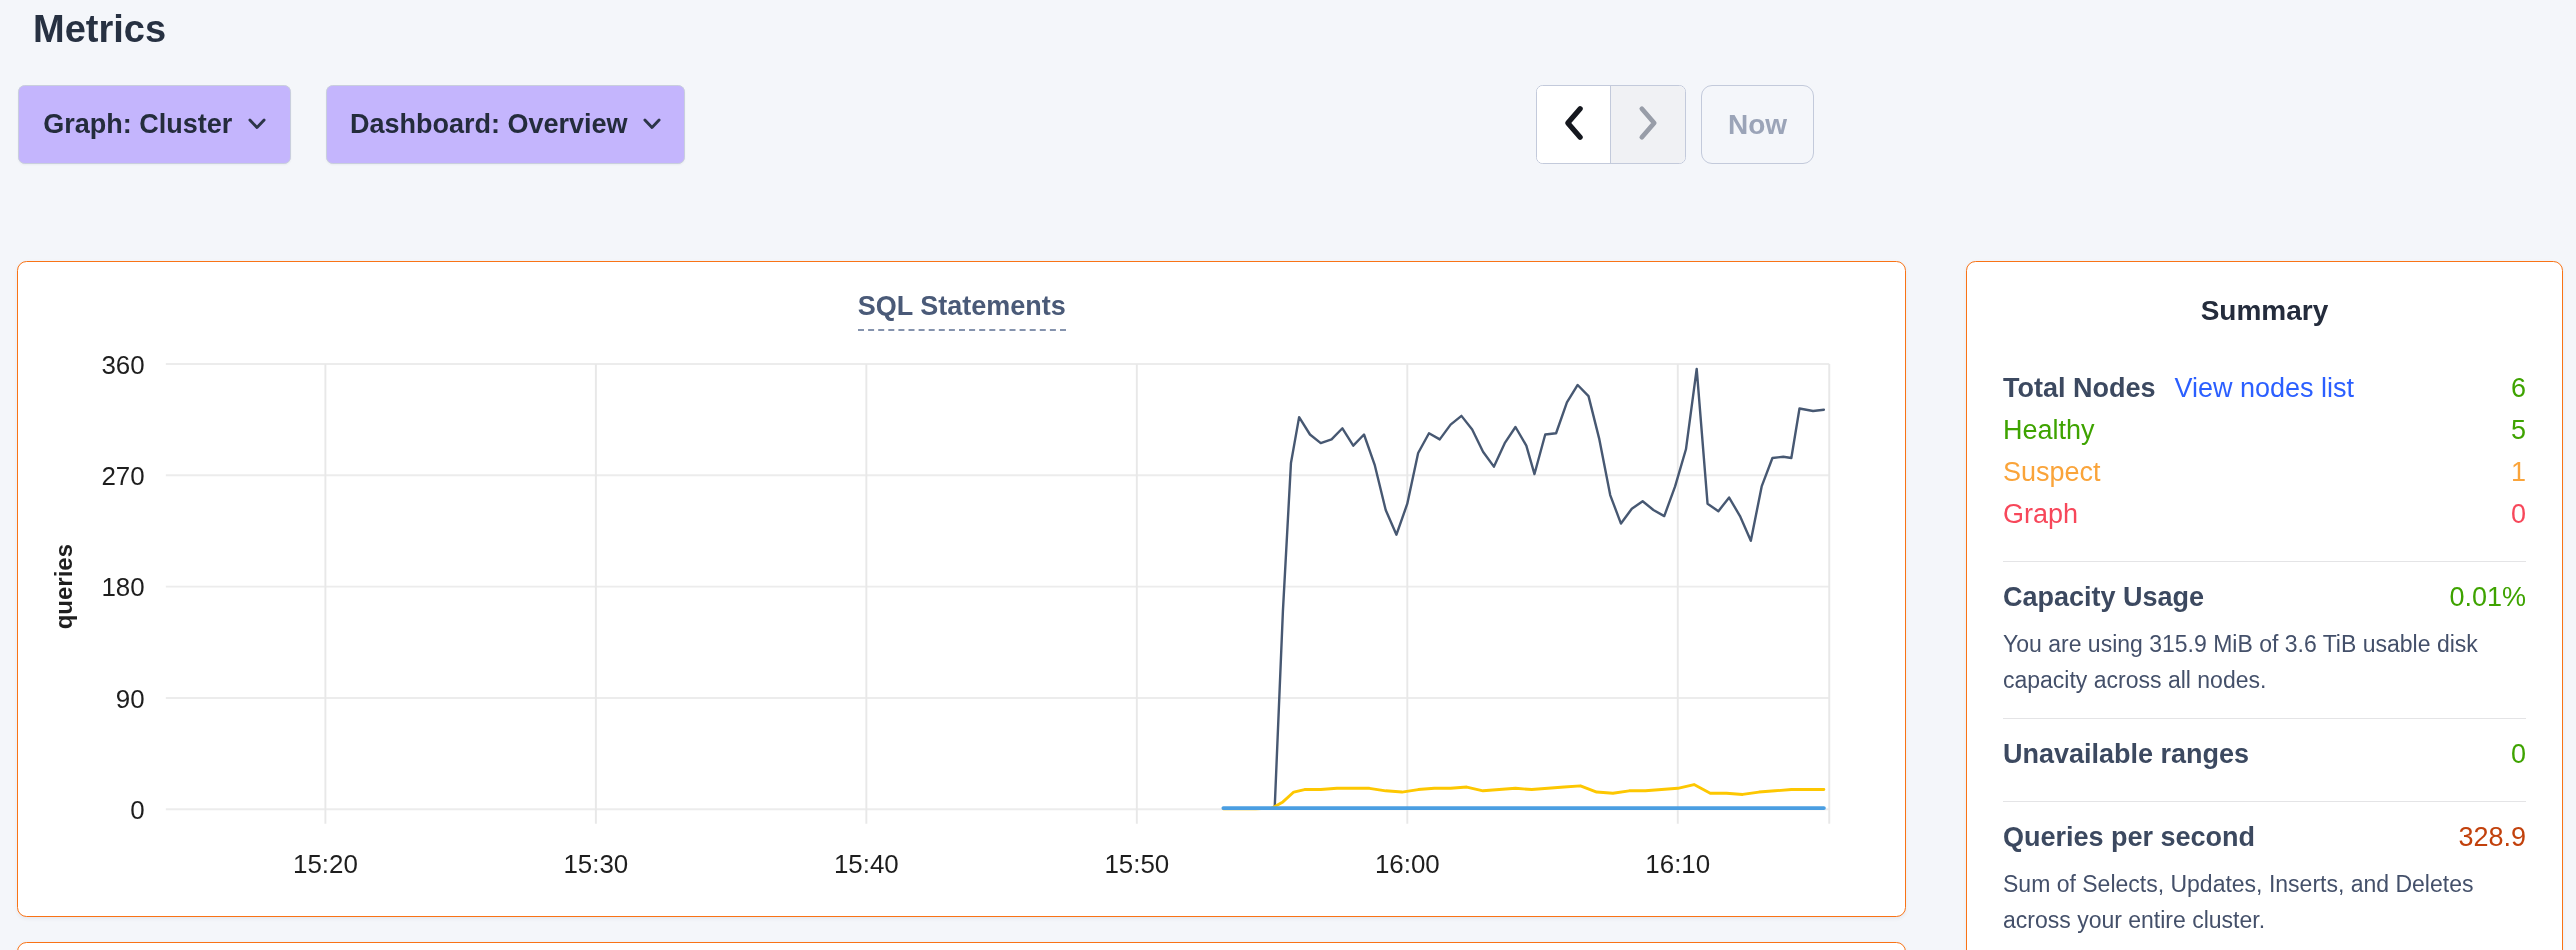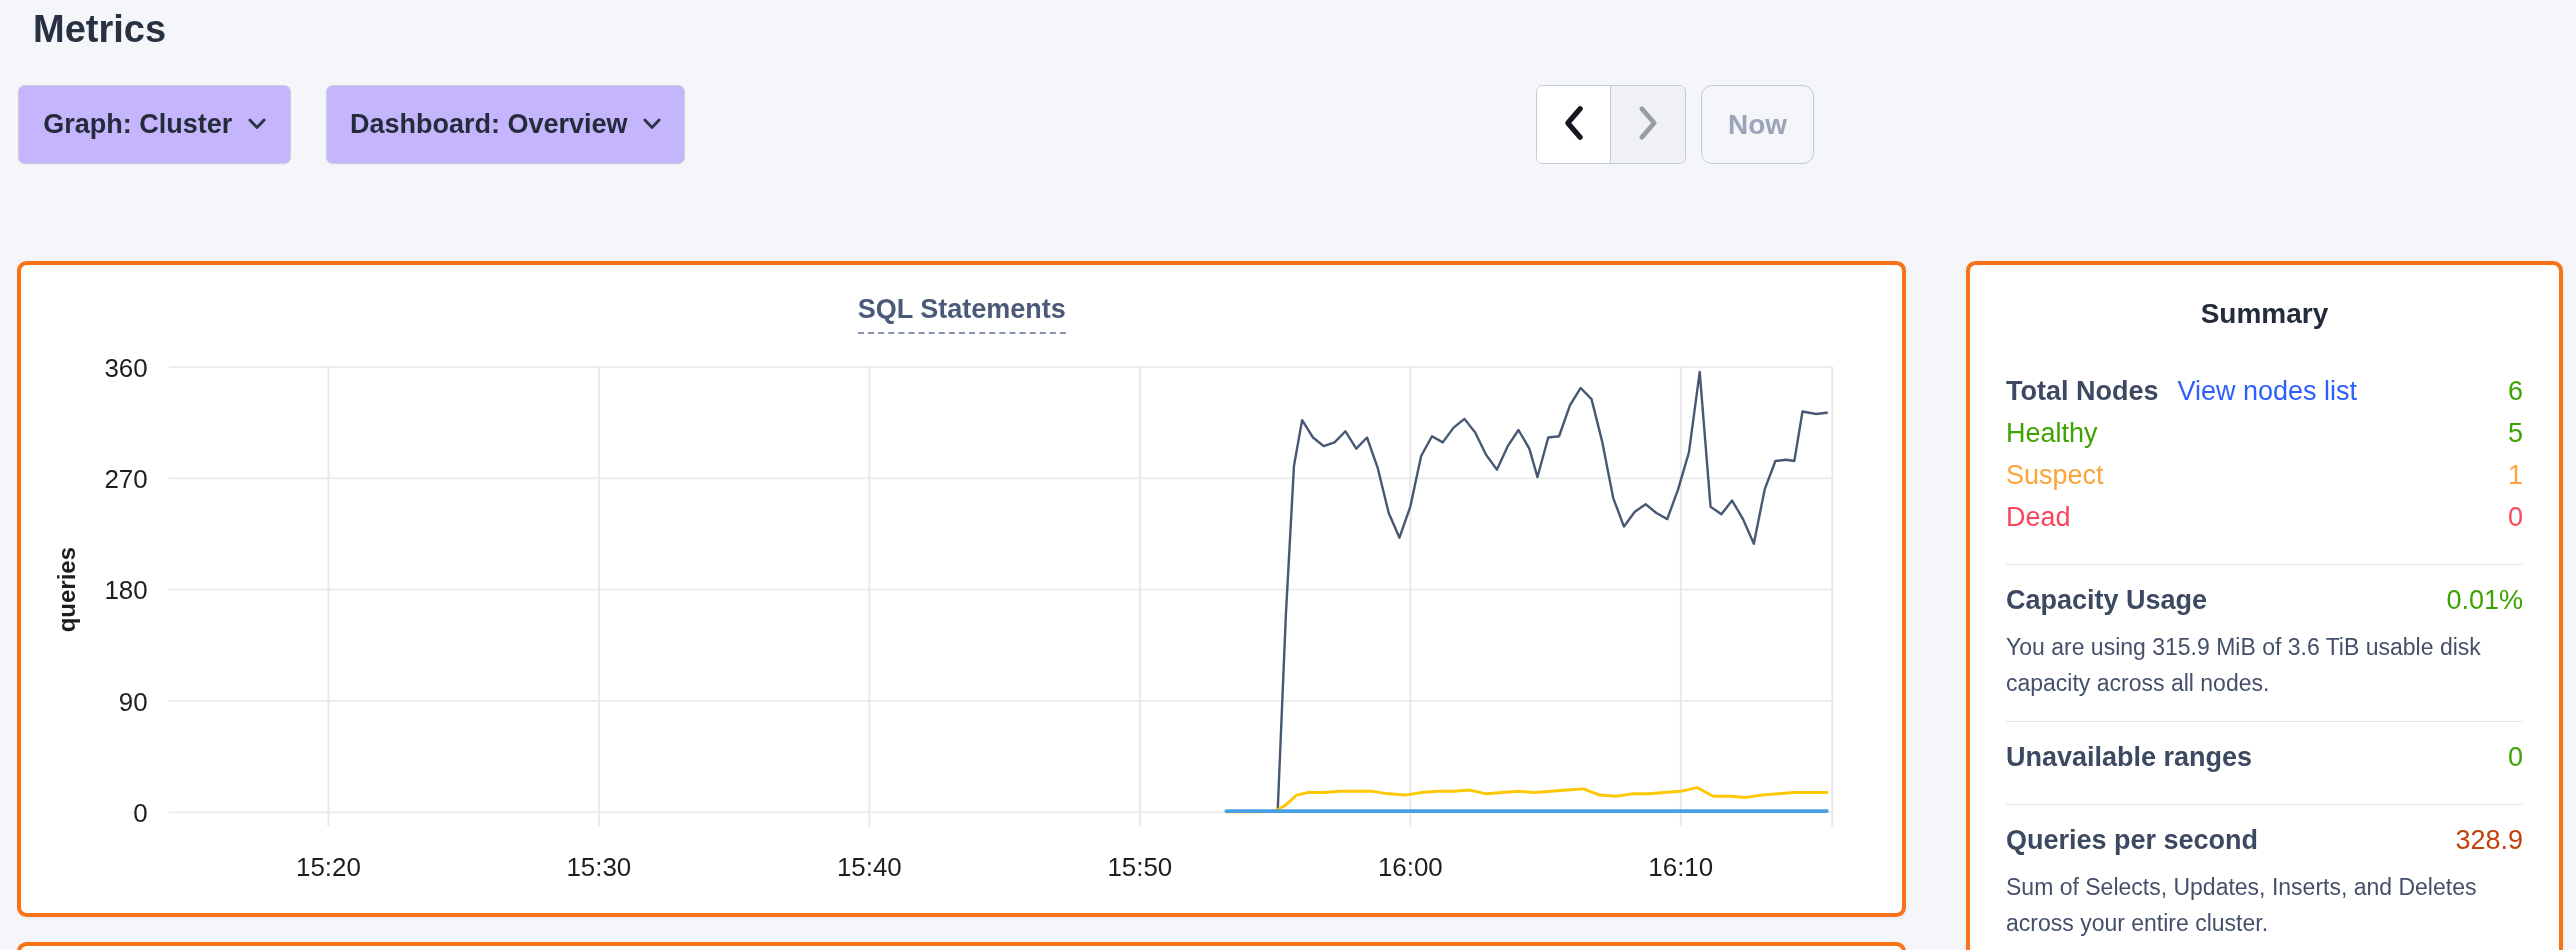--- a/index.html
+++ b/index.html
@@ -43,21 +43,21 @@
   .arrow-prev { background: #ffffff; border-right: 1px solid #c3cadb; }
   .arrow-next { background: #f0f1f4; }
   .now-btn {
     position: absolute; left: 1701px; top: 0; width: 113px; height: 79px;
     border: 1px solid #c3cadb; border-radius: 11px; background: transparent;
     font-family: inherit; font-size: 28px; font-weight: 700; color: #9ba4b8; cursor: default;
   }
   
   .card {
     position: absolute; background: #ffffff;
-    border: 4px solid #f97316; border-radius: 9.6px;
+    border: 1px solid #f97316; border-radius: 9.6px;
     box-shadow: 0 1.9px 3.8px rgba(40,50,80,.06);
   }
   .chart-card   { left: 17.3px;   top: 261px; width: 1889px; height: 656px; }
   .summary-card { left: 1966px; top: 261px; width: 597px;  height: 715px; }
   .next-card    { left: 17.3px;   top: 942px; width: 1889px; height: 48px; border-radius: 9.6px 9.6px 0 0; }
   
   .chart-title-wrap { position: absolute; left: 0; top: 29px; width: 100%; text-align: center; z-index: 2; }
   .chart-title {
     display: inline-block; font-size: 27px; font-weight: 700; color: #4a5a78;
     border-bottom: 2.9px dashed #8593ad; padding-bottom: 6.7px; cursor: help;
@@ -160,21 +160,21 @@
       </div>
       <div class="srow">
         <span class="lbl" style="color: rgb(62, 163, 0);">Healthy</span>
         <span class="val" style="color: rgb(62, 163, 0);">5</span>
       </div>
       <div class="srow">
         <span class="lbl" style="color: rgb(250, 164, 58);">Suspect</span>
         <span class="val" style="color: rgb(250, 164, 58);">1</span>
       </div>
       <div class="srow">
-        <span class="lbl" style="color: rgb(247, 71, 90);">Dead</span>
+        <span class="lbl" style="color: rgb(247, 71, 90);">Graph</span>
         <span class="val" style="color: rgb(247, 71, 90);">0</span>
       </div>
       <hr class="divider">
       <div class="srow">
         <span class="lbl bold">Capacity Usage</span>
         <span class="val" style="color: rgb(62, 163, 0);">0.01%</span>
       </div>
       <p class="subtext">You are using 315.9 MiB of 3.6 TiB usable disk capacity across all nodes.</p>
       <hr class="divider">
       <div class="srow">

